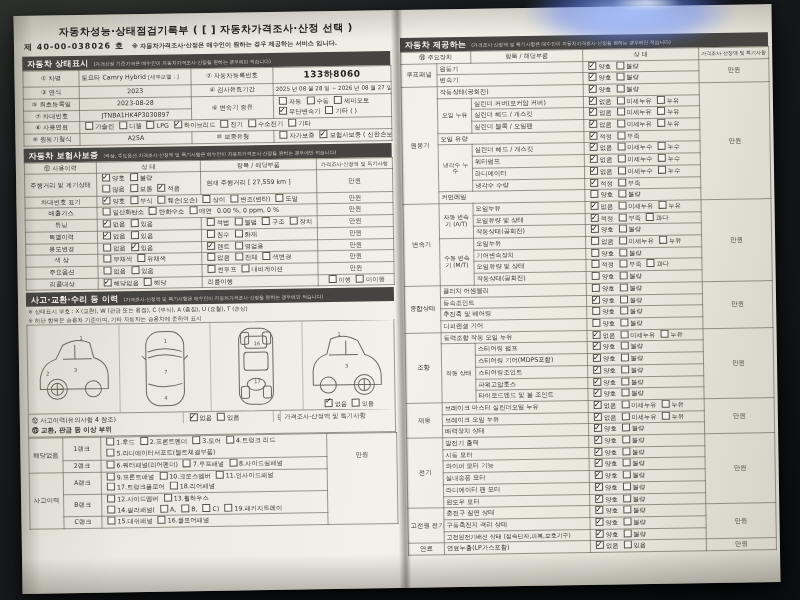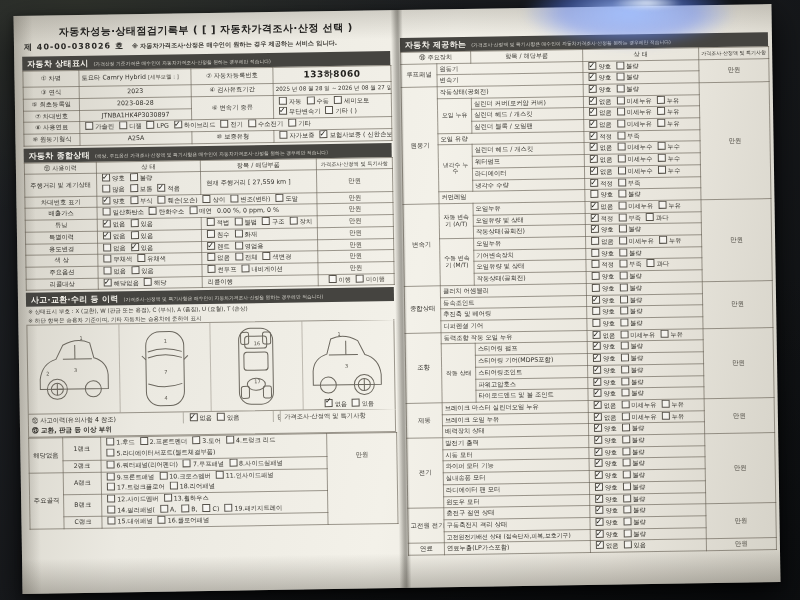--- a/index.html
+++ b/index.html
@@ -148,21 +148,21 @@
         <tr>
           <td class="lbl">⑨ 원동기형식</td>
           <td class="val">A25A</td>
           <td class="lbl">⑩ 보증유형</td>
           <td><span class="ck"><span class="cb"></span><span>자가보증</span></span><span class="ck"><span class="cb on"></span><span>보험사보증 ( 신한손보 )</span></span></td>
         </tr>
       </tbody>
         </table>
 
       <div class="bar">
-        <span>자동차 종합상태</span>
+        <span>자동차 보험사보증</span>
         <span class="bnote">(색상, 주요옵션 가격조사·산정액 및 특기사항은 매수인이 자동차가격조사·산정을 원하는 경우에만 적습니다)</span>
       </div>
 
       <table>
         <colgroup>
             <col style="width:72px">
             <col style="width:104px">
             <col style="width:116px">
             <col style="width:76px">
           </colgroup>
@@ -356,21 +356,21 @@
               </td>
               <td rowspan="5" class="price rankprice">만원</td>
             </tr>
             <tr>
               <td class="rank">2랭크</td>
               <td>
                 <div class="cl"><span class="ck"><span class="cb"></span><span>6.쿼터패널(리어펜더)</span></span><span class="ck"><span class="cb"></span><span>7.루프패널</span></span><span class="ck"><span class="cb"></span><span>8.사이드실패널</span></span></div>
               </td>
             </tr>
             <tr>
-              <td rowspan="3" class="grp">주요골격</td>
+              <td rowspan="3" class="grp">사고이력</td>
               <td class="rank">A랭크</td>
               <td>
                 <div class="cl"><span class="ck"><span class="cb"></span><span>9.프론트패널</span></span><span class="ck"><span class="cb"></span><span>10.크로스멤버</span></span><span class="ck"><span class="cb"></span><span>11.인사이드패널</span></span></div>
                 <div class="cl"><span class="ck"><span class="cb"></span><span>17.트렁크플로어</span></span><span class="ck"><span class="cb"></span><span>18.리어패널</span></span></div>
               </td>
             </tr>
             <tr>
               <td class="rank">B랭크</td>
               <td>
                 <div class="cl"><span class="ck"><span class="cb"></span><span>12.사이드멤버</span></span><span class="ck"><span class="cb"></span><span>13.휠하우스</span></span></div>

